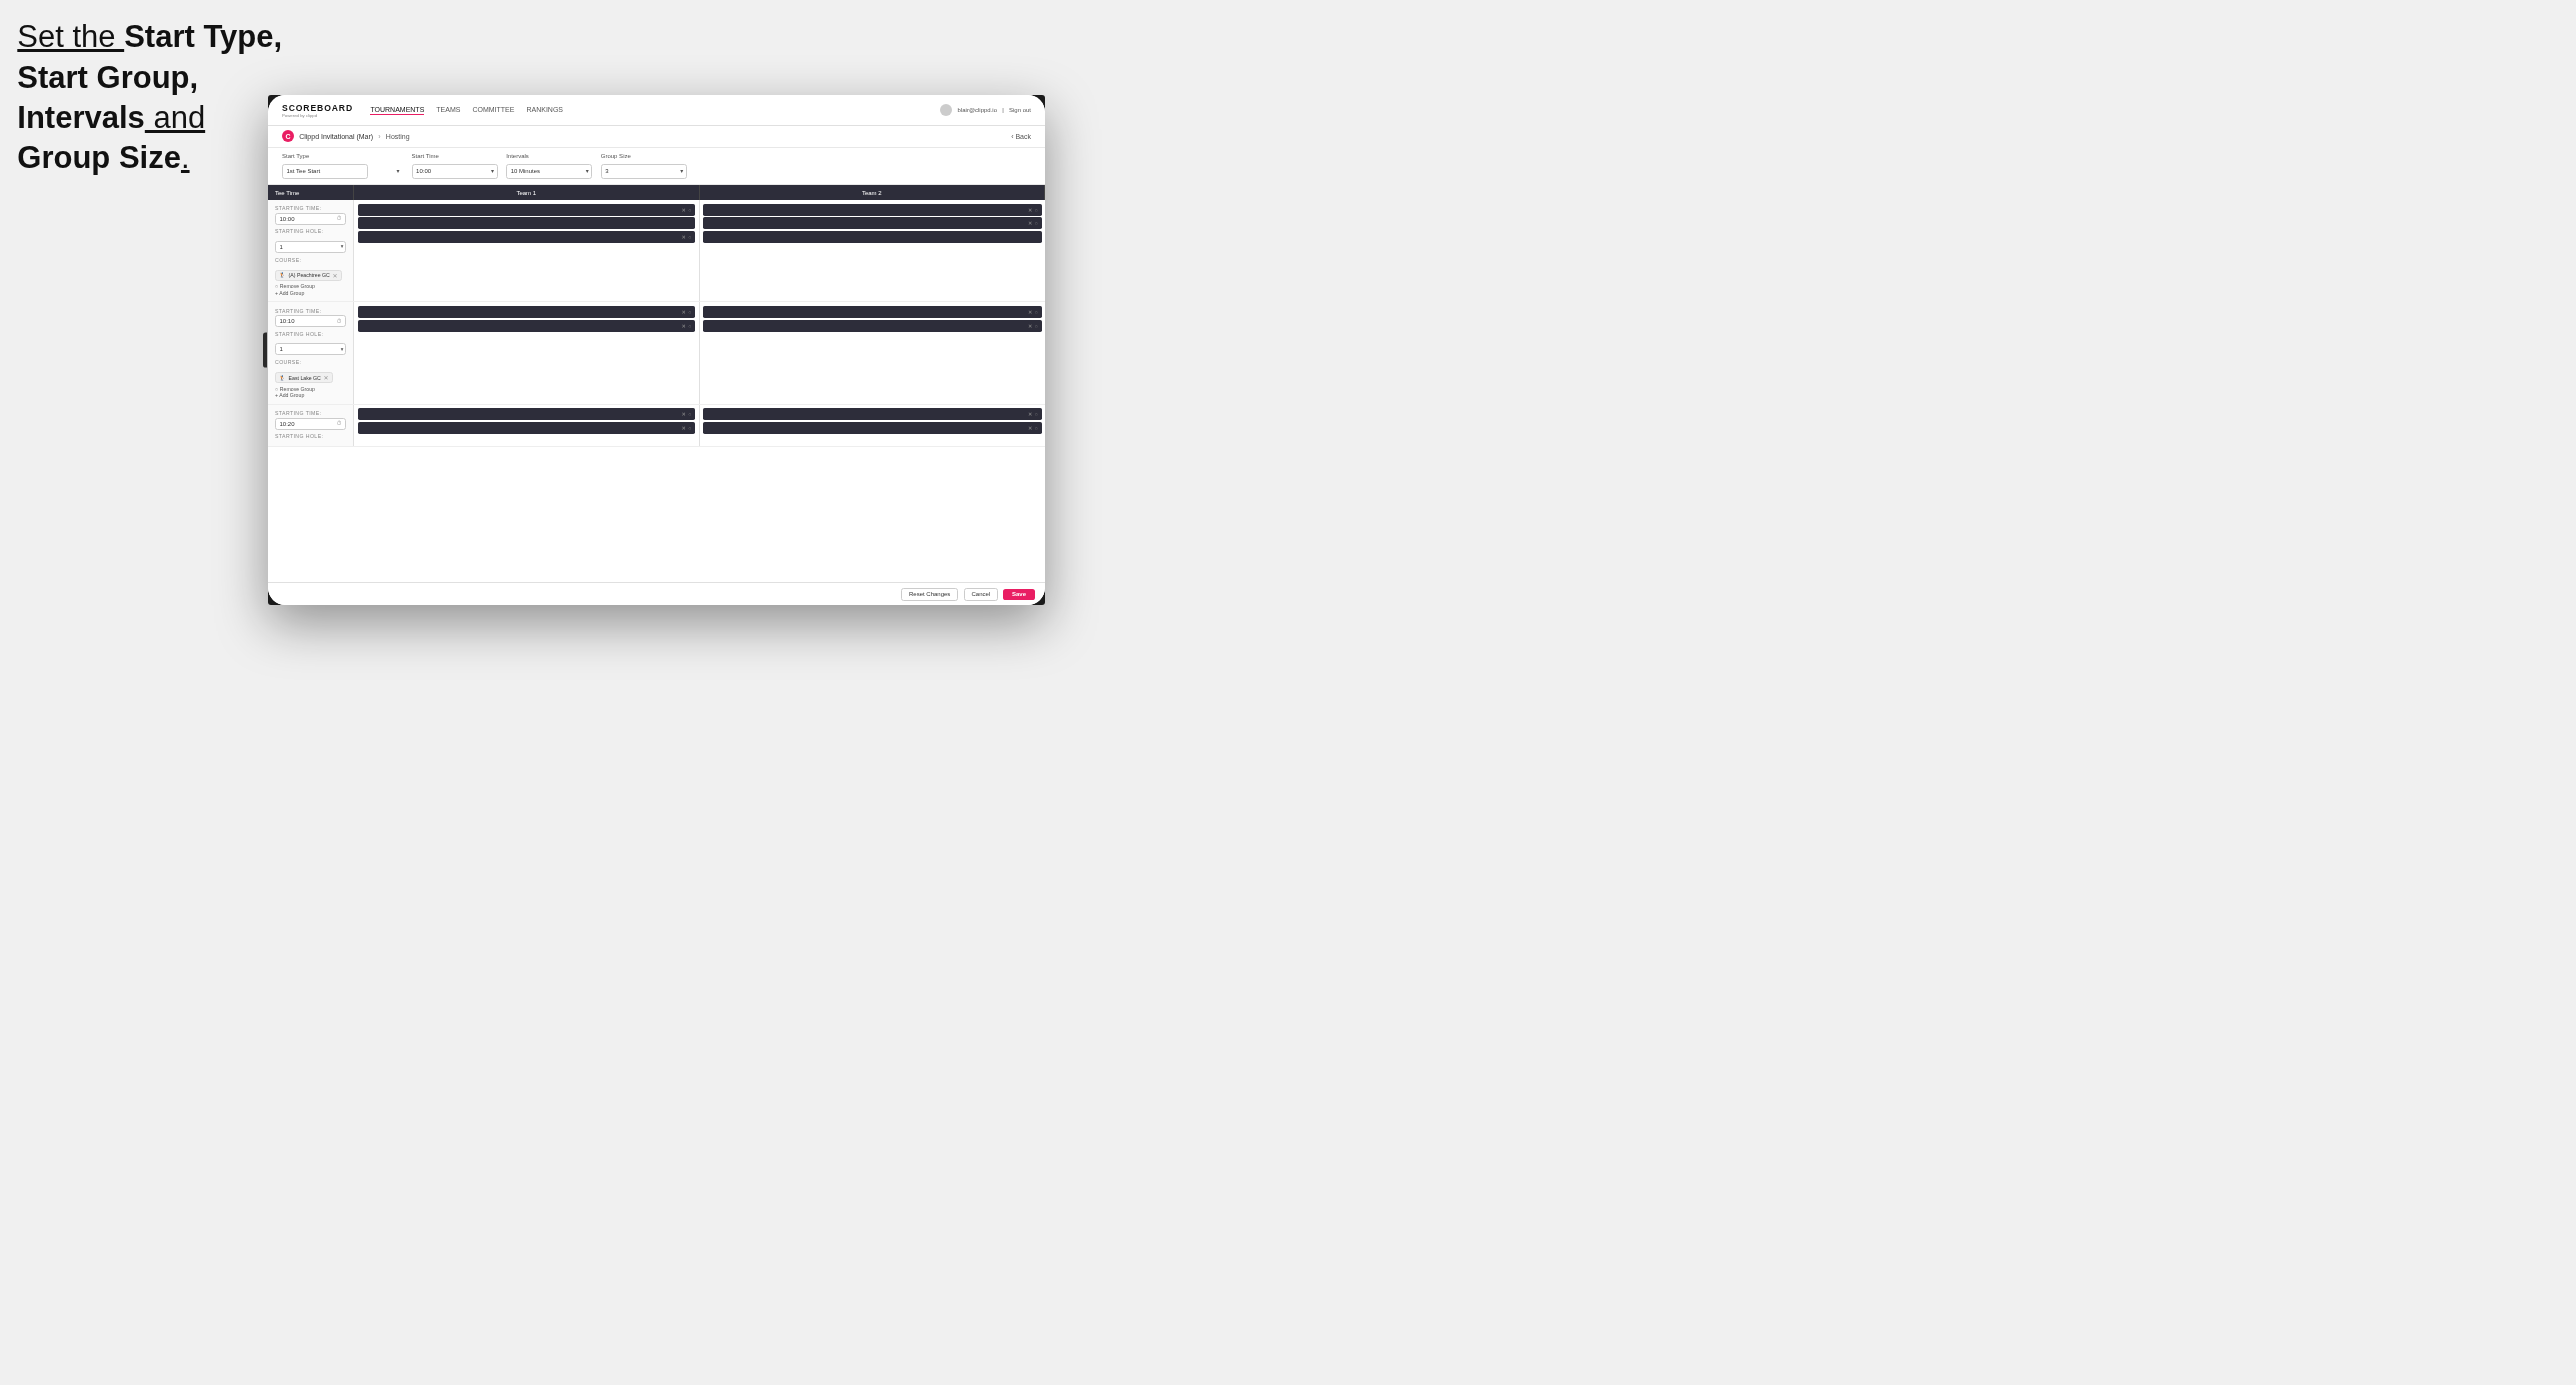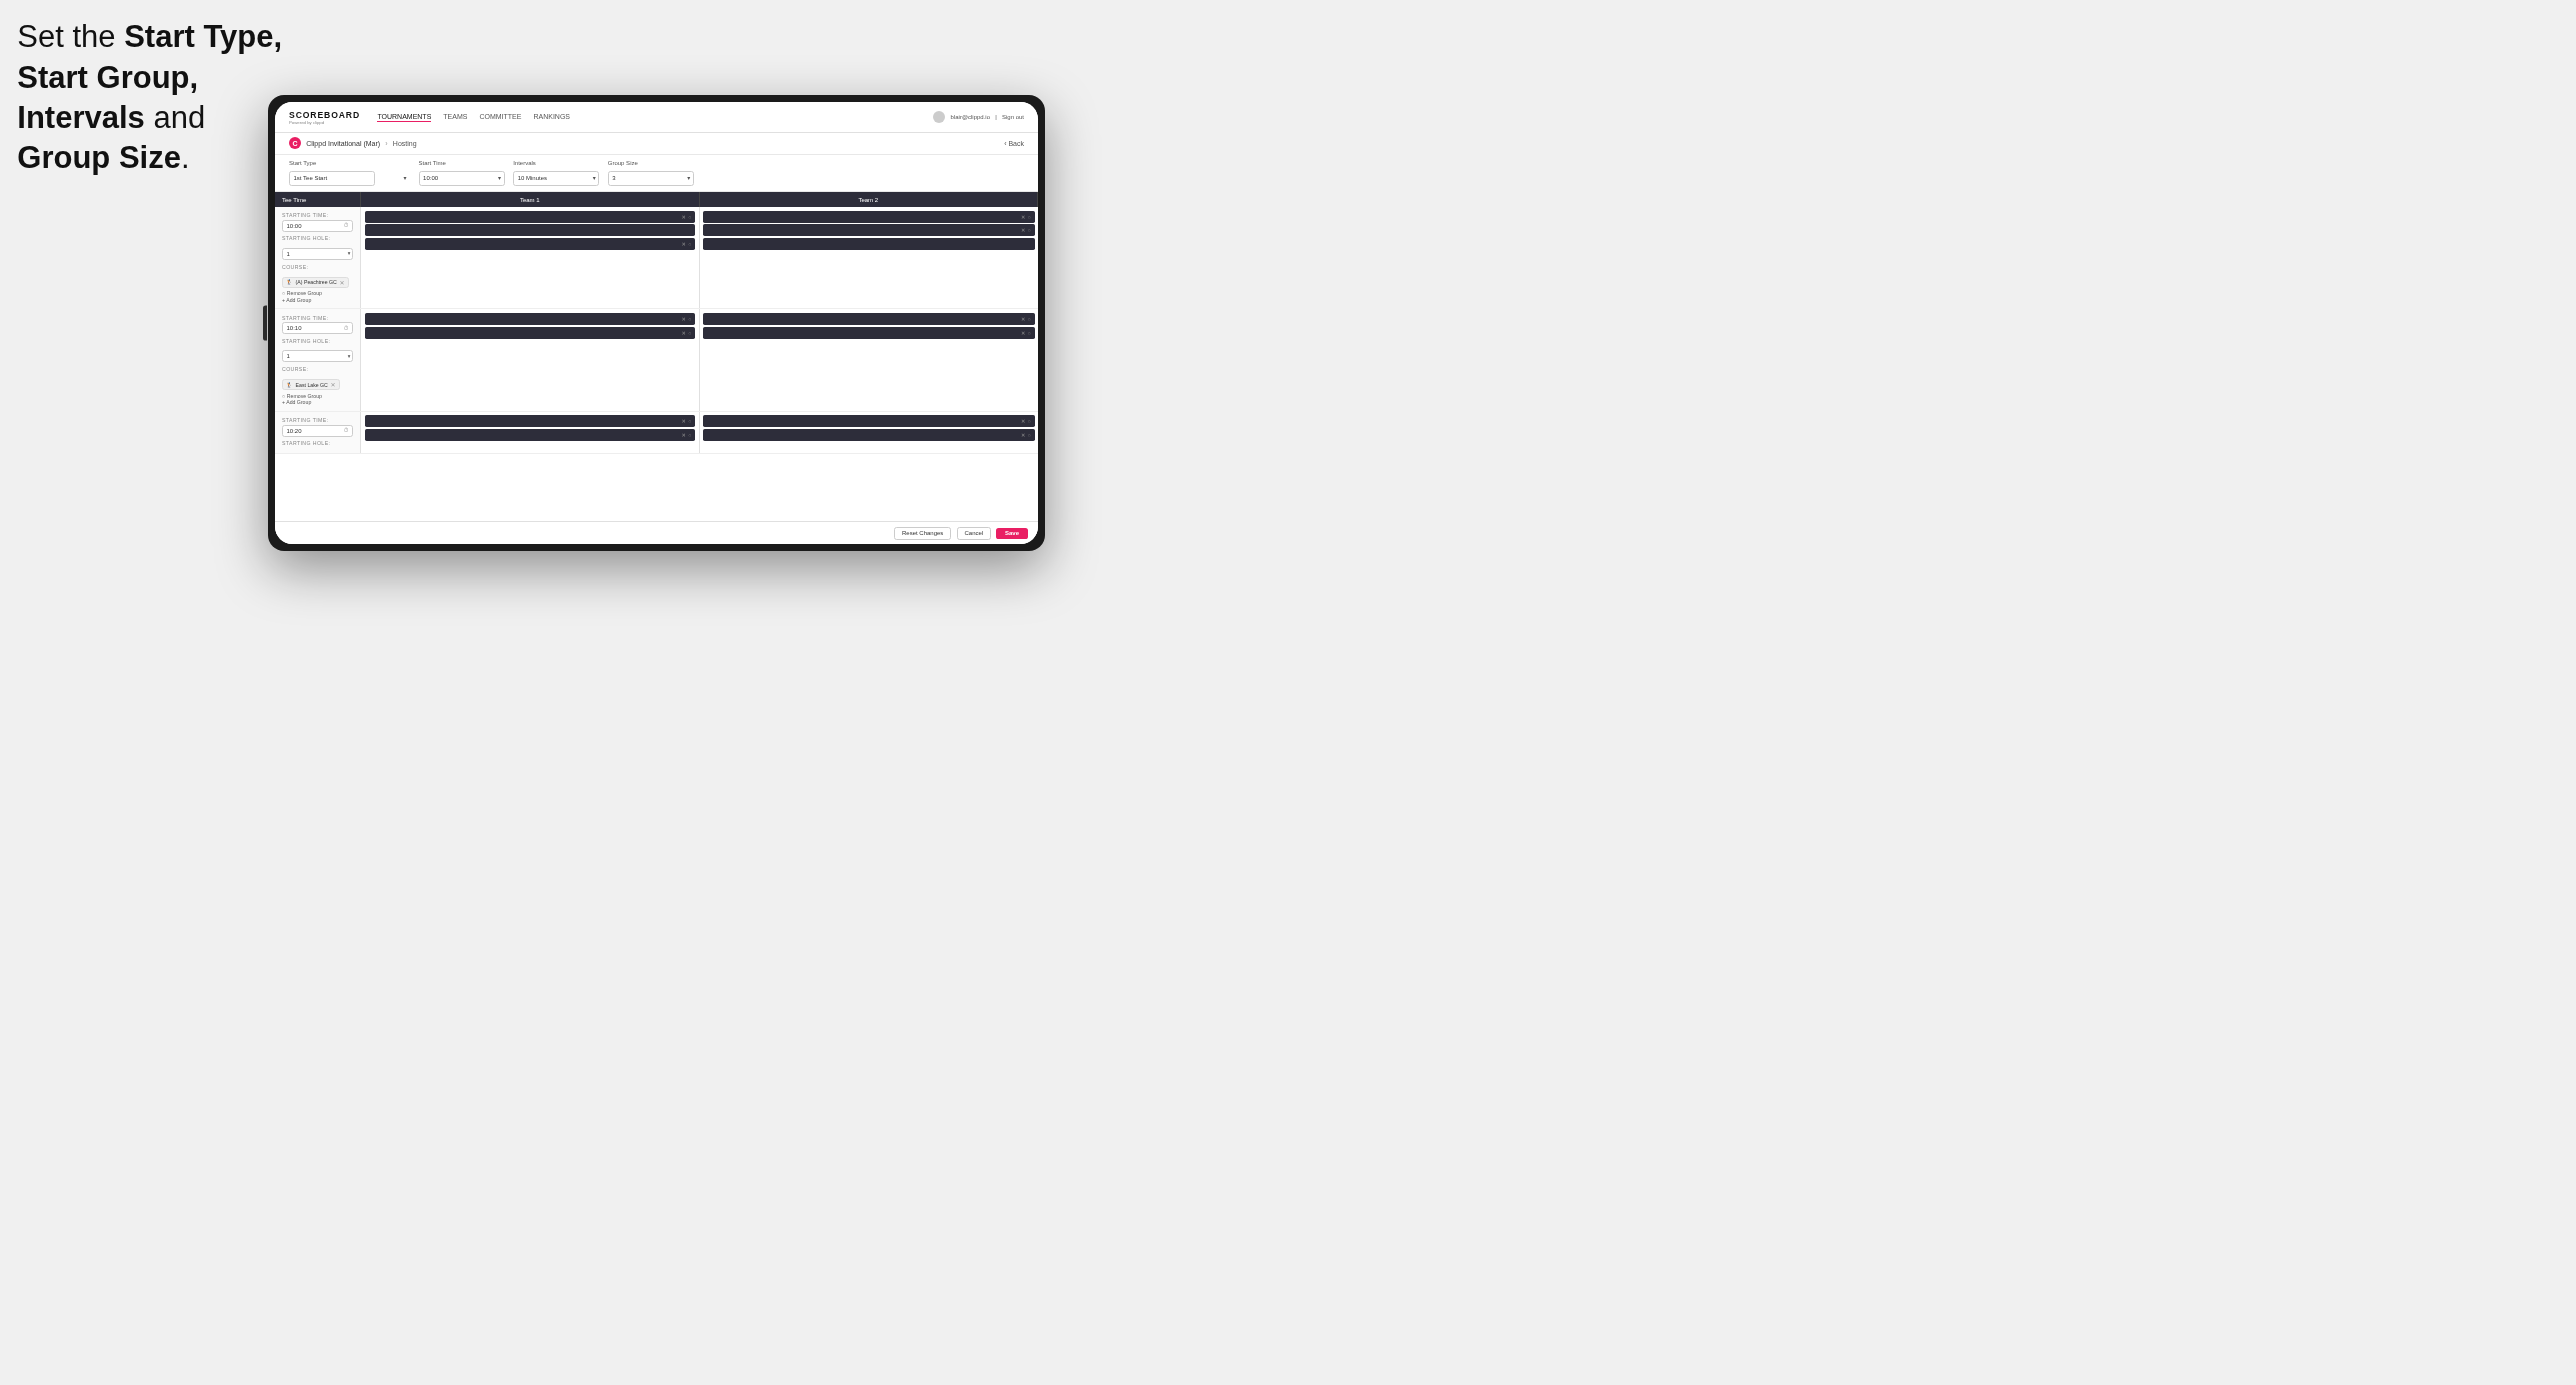--- a/index.html
+++ b/index.html
@@ -15,43 +15,43 @@
     
     .instruction-area {
       position: absolute;
       left: 17.3px;
       top: 17.3px;
       width: 268px;
       font-size: 31px;
       line-height: 1.3;
       color: #111;
     }
-    .instruction-area .normal { font-weight: 400; }
+    .instruction-area .normal { font-weight: 400; text-decoration: underline; }
     .instruction-area .bold { font-weight: 800; }
 
     
     .arrow-container {
       position: absolute;
       left: 250px;
       top: 78px;
       width: 224px;
       height: 190px;
       pointer-events: none;
     }
 
     
     .tablet-frame {
       position: absolute;
       left: 268px;
       top: 95px;
       width: 777px;
-      height: 456px;
+      height: 510px;
       background: #1a1a1a;
-      border-radius: 16px;
-      padding: 7px;
+      border-radius: 3px;
+      padding: 0;
       box-shadow: 0 17.3px 52px rgba(0,0,0,0.4);
     }
 
     .tablet-screen {
       width: 100%;
       height: 100%;
       background: #fff;
       border-radius: 17.3px;
       overflow: hidden;
       display: flex;

